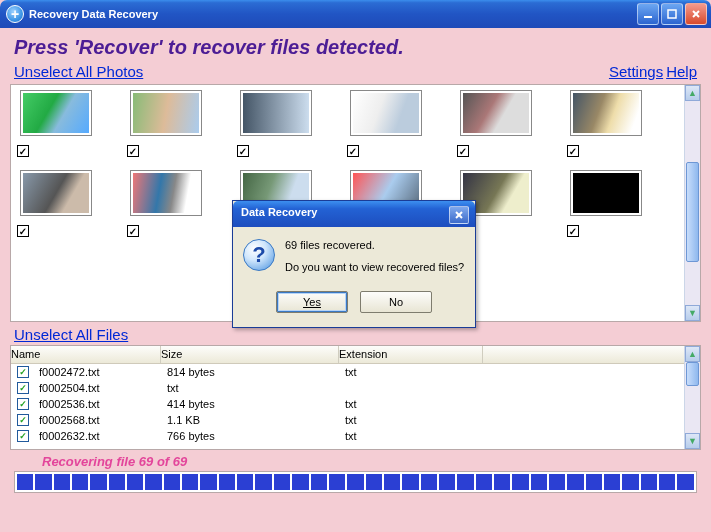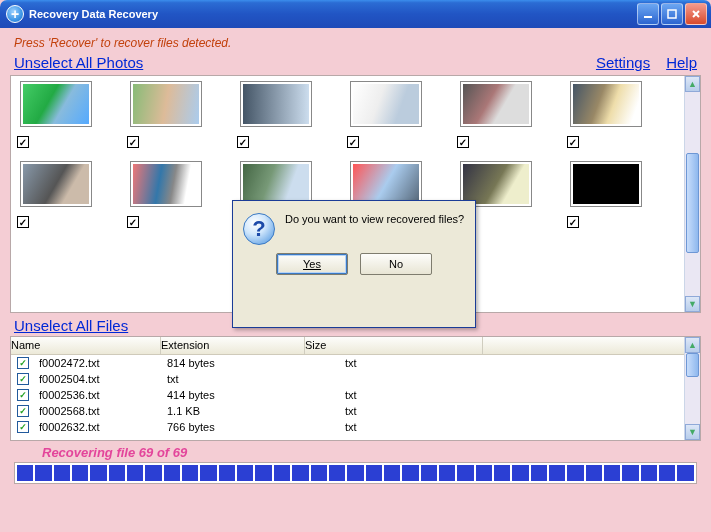--- a/index.html
+++ b/index.html
@@ -8,25 +8,25 @@
 
 .titlebar { height: 28px; background: linear-gradient(to bottom, #3B8EED 0%, #2B6CD4 10%, #2155C4 50%, #1E4AB8 100%); border-radius: 7px 7px 0 0; display: flex; align-items: center; padding: 0 4px; color: #fff; font-weight: bold; font-size: 13px; }
 .titlebar .icon-circle { width: 18px; height: 18px; background: radial-gradient(circle at 40% 35%, #9DD2FF, #3E96E6 60%, #1C6FCB); border: 1px solid #fff; border-radius: 50%; margin: 0 5px 0 2px; display:flex;align-items:center;justify-content:center;color:#fff;font-weight:bold;font-size:14px; }
 .titlebar .title-text { flex: 1; }
 .titlebar .winbtn { width: 22px; height: 22px; margin-left: 2px; border-radius: 3px; border: 1px solid #FFFFFF80; display: flex; align-items: center; justify-content: center; font-weight: bold; font-size: 11px; }
 .winbtn.min, .winbtn.max { background: linear-gradient(to bottom, #6CA7F2, #2C65D0); color: #fff; }
 .winbtn.close { background: linear-gradient(to bottom, #F49A8D, #D84A2C); color: #fff; font-size: 12px; }
 
 .content { padding: 6px 10px; }
 
-.hint { color: #c2410c; font-style: italic; font-weight: normal; font-size: 12px; margin: 2px 0 4px 4px; }
+.hint { color: #4c1d95; font-style: italic; font-weight: bold; font-size: 20px; margin: 2px 0 4px 4px; }
 
 .toolbar-row { display: flex; justify-content: space-between; padding: 0 4px 4px 4px; }
 .link { color: #0028D6; text-decoration: underline; cursor: pointer; font-size: 15px; }
-.toolbar-row .right { display: flex; gap: 16px; align-items: flex-end; }
+.toolbar-row .right { display: flex; gap: 3px; align-items: flex-end; }
 
 .photo-pane { background: #fff; border: 1px solid #B8A8A8; height: 238px; position: relative; padding: 6px 4px 6px 10px; overflow:hidden; }
 .photo-grid { display: flex; flex-wrap: wrap; gap: 14px 40px; }
 .thumb-slot { width: 70px; height: 66px; position: relative; }
 .thumb { width: 70px; height: 44px; background: #777; border: 2px solid #fff; box-shadow: 0 0 0 1px #888; display:flex;align-items:center;justify-content:center; }
 .thumb.a { background: linear-gradient(120deg,#4C6 0%,#2A4 40%,#8BD 60%,#5AF 100%); }
 .thumb.b { background: linear-gradient(100deg,#8B7 0%,#DB9 50%,#ACE 100%); }
 .thumb.c { background: linear-gradient(90deg,#456 0%,#89A 50%,#CDE 100%); }
 .thumb.d { background: linear-gradient(110deg,#FFF 0%,#EEE 40%,#BCD 70%); }
 .thumb.e { background: linear-gradient(120deg,#555 0%,#A77 40%,#DDD 60%); }
@@ -167,22 +167,22 @@
     </div>
   </div>
 
   <div class="files-link-row">
     <span class="link">Unselect All Files</span>
   </div>
 
   <div class="file-pane">
     <div class="file-header">
       <div class="col col-name">Name</div>
+      <div class="col col-size">Size</div>
       <div class="col col-ext">Extension</div>
-      <div class="col col-size">Size</div>
       <div class="col col-empty"></div>
     </div>
     <div class="file-rows">
       <div class="file-row">
         <span class="small-chk">✓</span>
         <span class="cell" style="width:128px">f0002472.txt</span>
         <span class="cell" style="width:178px">814 bytes</span>
         <span class="cell">txt</span>
       </div>
       <div class="file-row">
@@ -255,23 +255,33 @@
       <div class="progress-seg"></div>
       <div class="progress-seg"></div>
       <div class="progress-seg"></div>
       <div class="progress-seg"></div>
     <div class="progress-seg"></div>
       <div class="progress-seg"></div>
   </div>
 </div>
 
 <div class="dialog">
+  <div class="dlg-title">
+    <span>Data Recovery</span>
+    <div class="dlg-close">
+      <svg width="10" height="10">
+          <line x1="2" y1="2" x2="8" y2="8" stroke="#fff" stroke-width="2"></line>
+          <line x1="8" y1="2" x2="2" y2="8" stroke="#fff" stroke-width="2"></line>
+        </svg>
+    </div>
+  </div>
   <div class="dlg-body">
     <div class="qicon">?</div>
     <div class="msg">
+      <p>69 files recovered.</p>
       <p>Do you want to view recovered files?</p>
     </div>
   </div>
   <div class="btnrow">
     <button class="default">Yes</button>
     <button>No</button>
   </div>
 </div>
 
 </body></html>

